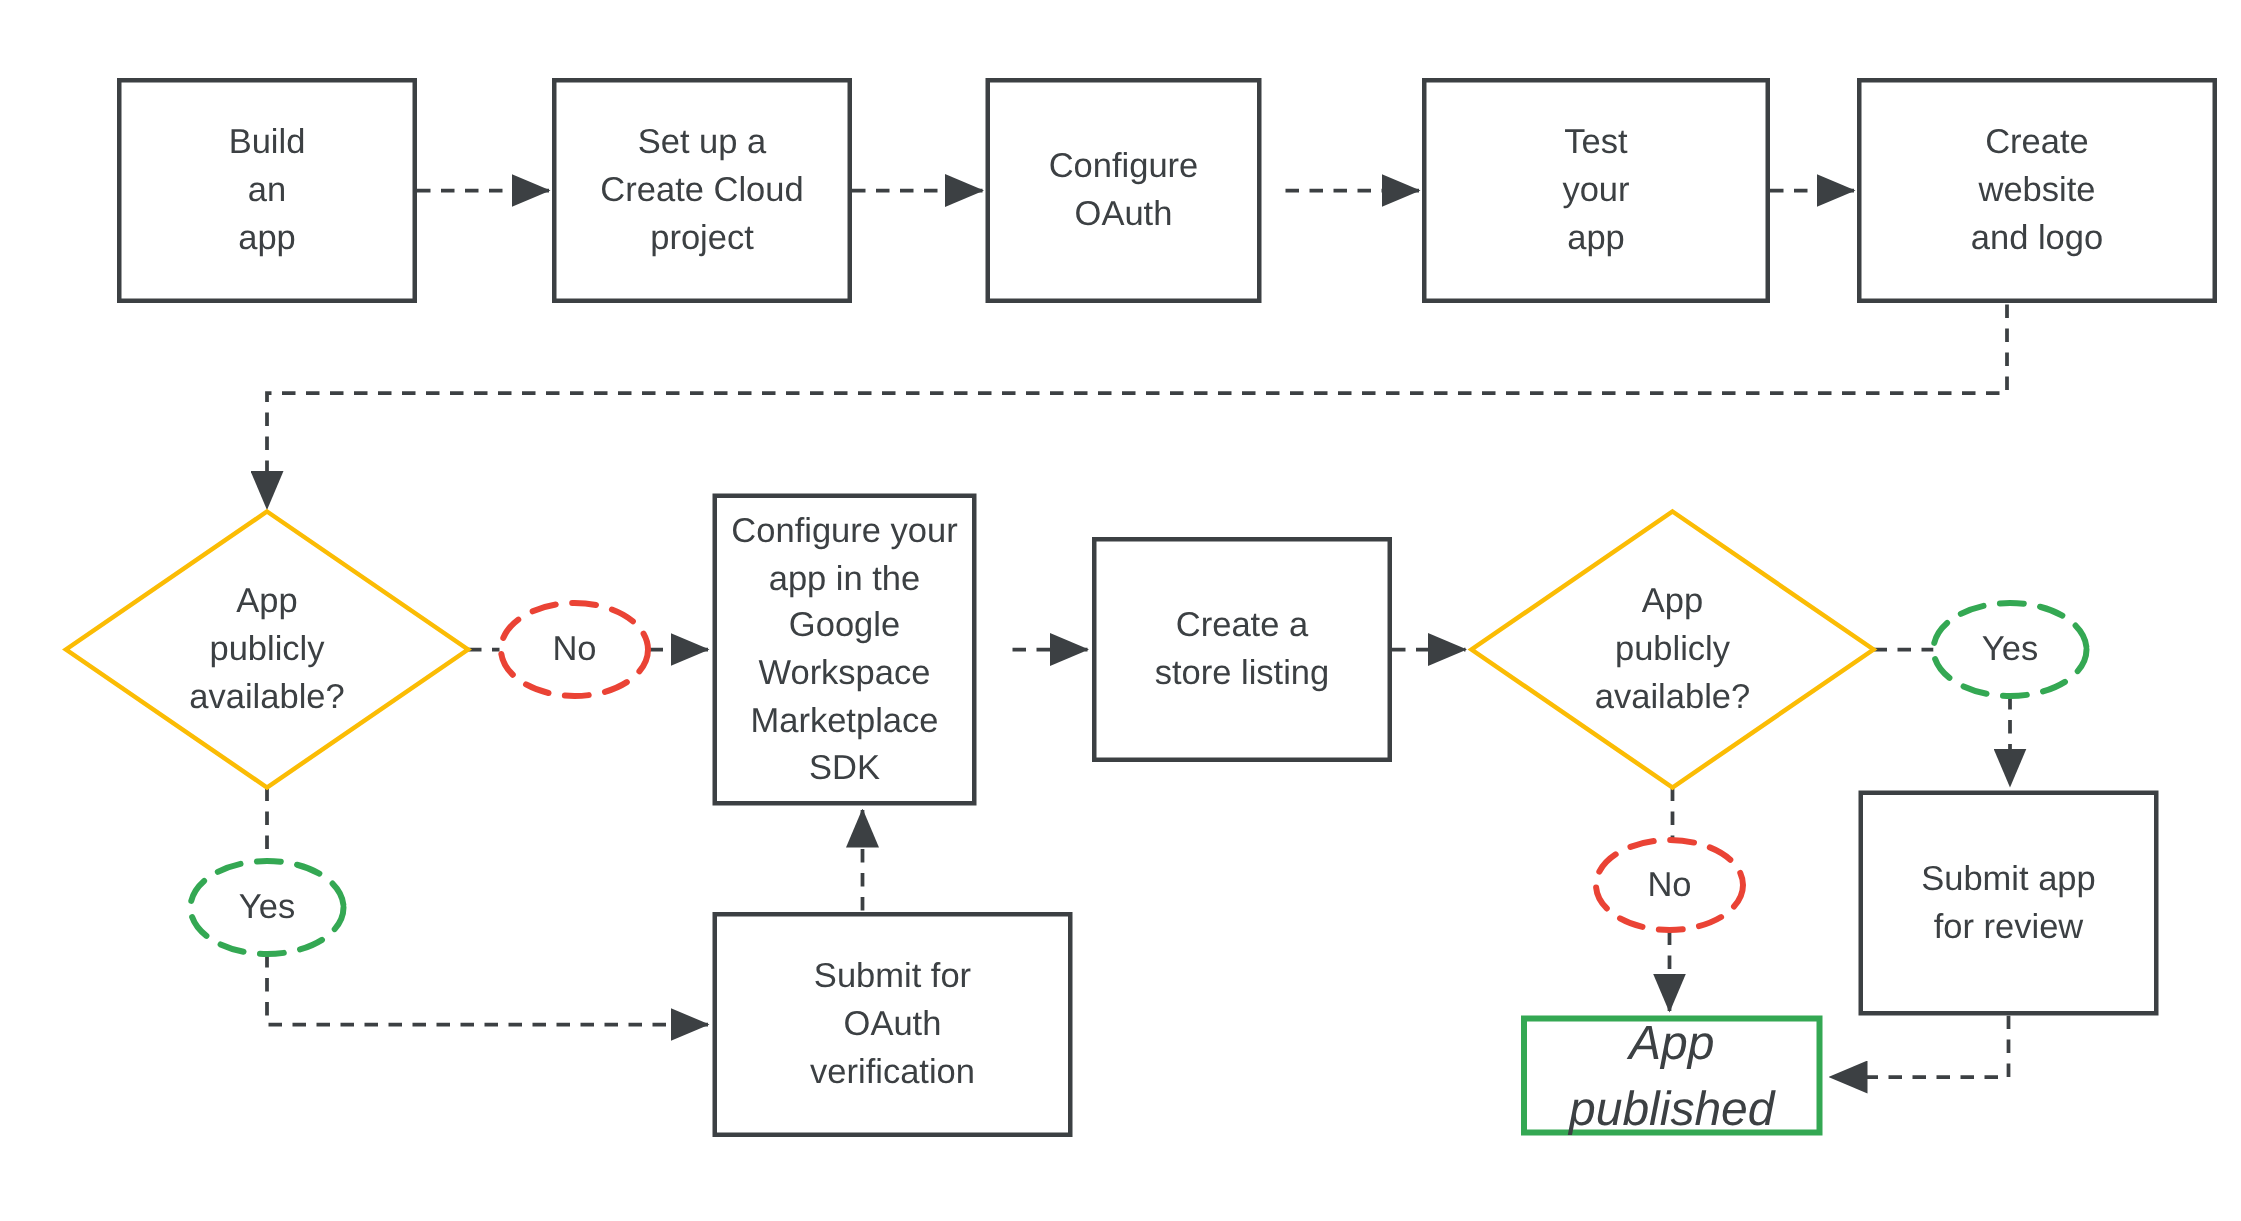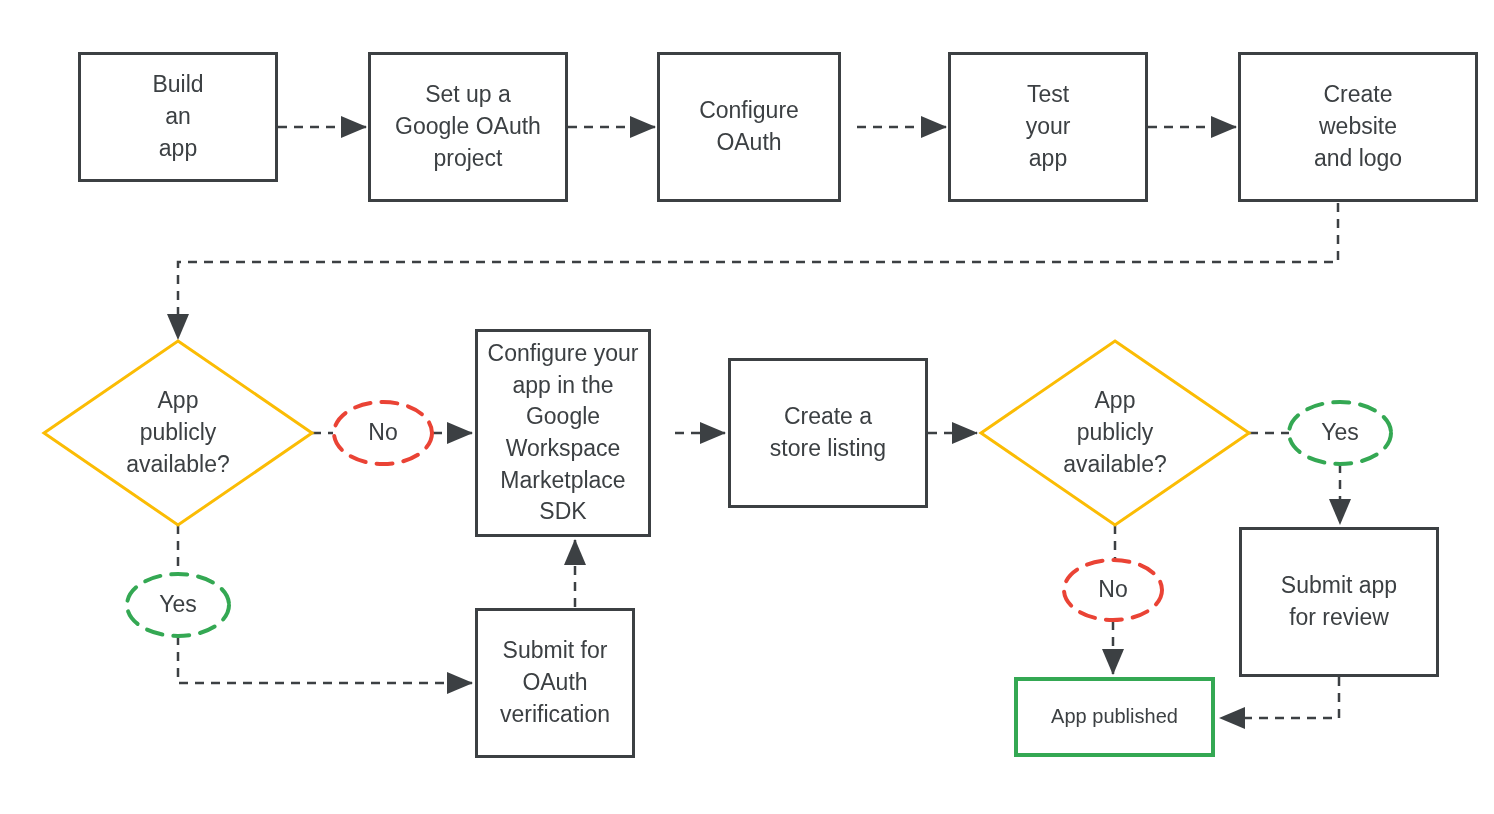--- a/index.html
+++ b/index.html
@@ -14,21 +14,21 @@
   .oval{fill:#fff;stroke-width:4;stroke-dasharray:16 11;stroke-linecap:round;}
   .oval.red{stroke:var(--red);}
   .oval.green{stroke:var(--green);}
   .arrowhead{fill:var(--charcoal);}
   .node{
     position:absolute;box-sizing:border-box;background:#fff;
     border:3px solid var(--charcoal);
     display:flex;align-items:center;justify-content:center;
     text-align:center;font-size:23px;line-height:1.38;white-space:pre-line;
   }
-  .node.green-box{border:4px solid var(--green);font-size:20px;}
+  .node.green-box{border:4px solid var(--green);font-size:32px;font-style:italic;}
   .float-label{
     position:absolute;display:flex;align-items:center;justify-content:center;
     text-align:center;font-size:23px;line-height:1.38;white-space:pre-line;
     pointer-events:none;
   }
 </style>
 </head>
 <body>
 
 <div class="canvas">
@@ -64,35 +64,35 @@
 
     <polygon class="diamond" points="178,341 312,433 178,525 44,433"></polygon>
     <polygon class="diamond" points="1115,341 1249,433 1115,525 981,433"></polygon>
 
     <ellipse class="oval red" cx="383" cy="433" rx="49" ry="31"></ellipse>
     <ellipse class="oval green" cx="178" cy="605" rx="51" ry="31"></ellipse>
     <ellipse class="oval green" cx="1340" cy="433" rx="51" ry="31"></ellipse>
     <ellipse class="oval red" cx="1113" cy="590" rx="49" ry="30"></ellipse>
   </svg>
 
-  <div class="node" style="left:78px;top:52px;width:200px;height:130px">
+  <div class="node" style="left:78px;top:52px;width:200px;height:150px">
     <span>Build
 an
 app</span>
   </div>
   <div class="node" style="left:368px;top:52px;width:200px;height:150px">
     <span>Set up a
-Google OAuth
+Create Cloud
 project</span>
   </div>
   <div class="node" style="left:657px;top:52px;width:184px;height:150px">
     <span>Configure
 OAuth</span>
   </div>
-  <div class="node" style="left:948px;top:52px;width:200px;height:150px">
+  <div class="node" style="left:948px;top:52px;width:232px;height:150px">
     <span>Test
 your
 app</span>
   </div>
   <div class="node" style="left:1238px;top:52px;width:240px;height:150px">
     <span>Create
 website
 and logo</span>
   </div>
 
@@ -101,21 +101,21 @@
 app in the
 Google
 Workspace
 Marketplace
 SDK</span>
   </div>
   <div class="node" style="left:728px;top:358px;width:200px;height:150px">
     <span>Create a
 store listing</span>
   </div>
-  <div class="node" style="left:475px;top:608px;width:160px;height:150px">
+  <div class="node" style="left:475px;top:608px;width:240px;height:150px">
     <span>Submit for
 OAuth
 verification</span>
   </div>
   <div class="node" style="left:1239px;top:527px;width:200px;height:150px">
     <span>Submit app
 for review</span>
   </div>
   <div class="node green-box" style="left:1014px;top:677px;width:201px;height:80px">
     <span>App published</span>

